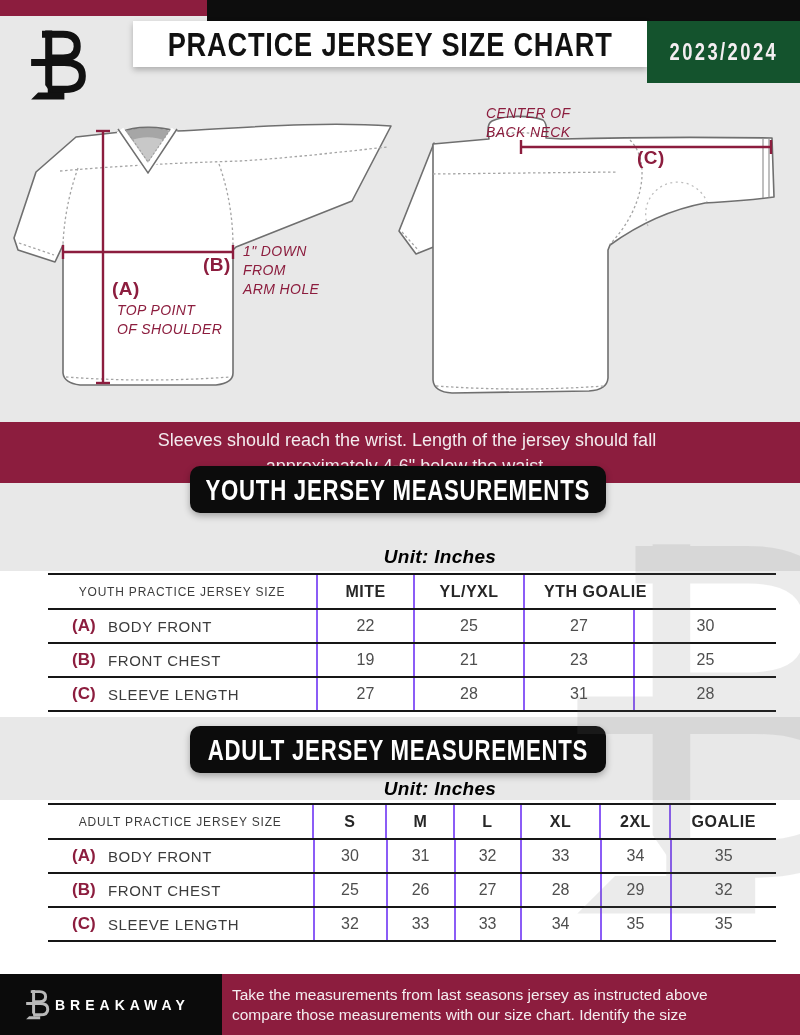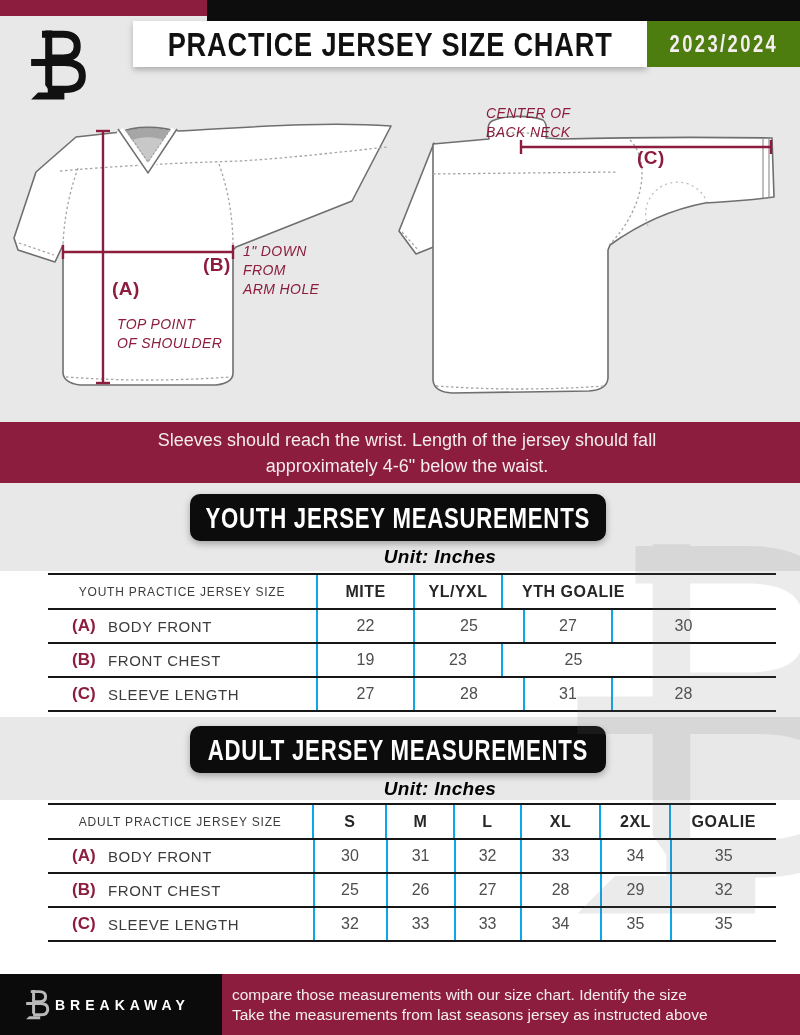--- a/index.html
+++ b/index.html
@@ -12,21 +12,21 @@
   .maroon-strip{position:absolute;left:0;top:0;width:207px;height:16px;background:#8c1d3e;}
   .black-bar{position:absolute;left:207px;top:0;width:593px;height:22px;background:#0d0d0d;}
   .title-box{
     position:absolute;left:133px;top:21px;width:514px;height:46px;background:#fff;
     box-shadow:0 3px 6px rgba(0,0,0,.25);display:flex;align-items:center;justify-content:center;z-index:4;
   }
   .title-box .t{font-weight:bold;font-size:34px;color:#111;letter-spacing:1px;}
   .cond{display:inline-block;transform:scaleX(.8);transform-origin:50% 50%;white-space:nowrap;}
   .cond74{display:inline-block;transform:scaleX(.74);transform-origin:50% 50%;white-space:nowrap;}
   .year-box{
-    position:absolute;left:647px;top:21px;width:153px;height:46px;background:#4d7c0f;
+    position:absolute;left:647px;top:21px;width:153px;height:62px;background:#14532d;
     display:flex;align-items:center;justify-content:center;z-index:4;
   }
   .year-box .t{font-weight:bold;font-size:23px;color:#f4eef1;letter-spacing:3px;}
   .logo{position:absolute;z-index:5;}
   .logo-header{left:26px;top:26px;width:64px;height:80px;color:#111;}
   
   .jerseys{position:absolute;left:0;top:90px;z-index:1;}
   .diag-label{position:absolute;color:#8c1d3e;z-index:2;}
   .diag-key{font-weight:bold;font-size:19px;letter-spacing:.5px;}
   .diag-cap{font-style:italic;font-size:14px;line-height:19px;letter-spacing:.4px;}
@@ -35,38 +35,38 @@
     position:absolute;left:0;top:422px;width:800px;height:61px;background:#8c1d3e;z-index:2;
     display:flex;align-items:center;justify-content:center;padding-left:7px;
   }
   .notice p{margin:0;max-width:565px;text-align:center;color:#f3ebee;font-size:18px;line-height:26px;}
   
   .heading-box{
     position:absolute;left:190px;width:416px;height:47px;background:#0c0c0c;border-radius:10px;
     display:flex;align-items:center;justify-content:center;box-shadow:0 3px 7px rgba(0,0,0,.3);z-index:2;
   }
   .heading-box .t{color:#fff;font-weight:bold;font-size:30px;letter-spacing:1px;}
-  .hb-youth{top:494px;} .hb-adult{top:726px;text-align:right;}
+  .hb-youth{top:466px;} .hb-adult{top:726px;text-align:right;}
   .unit-line{
     position:absolute;left:0;width:800px;text-align:center;z-index:2;
     font-style:italic;font-weight:bold;font-size:19px;color:#000000;letter-spacing:.3px;padding-left:40px;
   }
   .unit-youth{top:546px;} .unit-adult{top:778px;}
   
   .white-a{position:absolute;left:0;top:571px;width:800px;height:146px;background:#fff;z-index:1;}
   .white-b{position:absolute;left:0;top:800px;width:800px;height:174px;background:#fff;z-index:1;}
   
   .table{position:absolute;left:48px;width:728px;border-top:2px solid #161616;z-index:2;}
   .t-youth{top:573px;} .t-adult{top:803px;}
   .tr{display:flex;border-bottom:2px solid #161616;box-sizing:border-box;}
   .tr-head{height:35px;} .tr-data{height:34px;}
   .td{box-sizing:border-box;display:flex;align-items:center;justify-content:center;}
-  .td + .td{border-left:2px solid #0ea5e9;}
+  .td + .td{border-left:2px solid #8b5cf6;}
   .t-youth .c0{width:268px}.t-youth .c1{width:97px}.t-youth .c2{width:110px}
-  .t-youth .c3{width:88px}.t-youth .c4{width:143px}
+  .t-youth .c3{width:110px}.t-youth .c4{width:143px}
   .t-adult .c0{width:268px}.t-adult .c1{width:74px}.t-adult .c2{width:69px}.t-adult .c3{width:67px}
   .t-adult .c4{width:81px}.t-adult .c5{width:71px}.t-adult .c6{width:108px}
   .th0{font-size:12px;color:#3c3c3c;letter-spacing:.8px;}
   .th{font-weight:bold;font-size:16px;color:#262626;letter-spacing:.5px;}
   .label-cell{justify-content:flex-start;padding-left:24px;}
   .key{color:#8c1d3e;font-weight:bold;font-size:17px;width:36px;}
   .lbl{color:#3c3c3c;font-size:15px;letter-spacing:.6px;}
   .num{font-size:16px;color:#4e4e4e;}
   
   .watermark{position:absolute;left:550px;top:520px;width:342px;height:428px;color:#6f6f6f;opacity:.13;z-index:3;pointer-events:none;}
@@ -169,21 +169,21 @@
   <div class="diag-label diag-key" style="left:637px;top:147px;">(C)</div>
 
   <div class="diag-label diag-key" style="left:203px;top:254px;">(B)</div>
   <div class="diag-label diag-cap" style="left:243px;top:242px;">
     <div>1" DOWN</div>
     <div>FROM</div>
     <div>ARM HOLE</div>
   </div>
 
   <div class="diag-label diag-key" style="left:112px;top:278px;">(A)</div>
-  <div class="diag-label diag-cap" style="left:117px;top:315px;">
+  <div class="diag-label diag-cap" style="left:117px;top:301px;">
     <div>TOP POINT</div>
     <div>OF SHOULDER</div>
   </div>
 
   <div class="notice">
     <p>Sleeves should reach the wrist. Length of the jersey should fall approximately 4-6" below the waist.</p>
   </div>
 
   <div class="white-a"></div>
   <div class="white-b"></div>
@@ -209,20 +209,21 @@
       <div class="td c2 num">25</div>
       <div class="td c3 num">27</div>
       <div class="td c4 num">30</div>
     </div>
     <div class="tr tr-data">
       <div class="td c0 label-cell">
         <span class="key">(B)</span>
           <span class="lbl">FRONT CHEST</span>
       </div>
       <div class="td c1 num">19</div>
+      <div class="td c2 num">21</div>
       <div class="td c3 num">23</div>
       <div class="td c4 num">25</div>
     </div>
     <div class="tr tr-data">
       <div class="td c0 label-cell">
         <span class="key">(C)</span>
           <span class="lbl">SLEEVE LENGTH</span>
       </div>
       <div class="td c1 num">27</div>
       <div class="td c2 num">28</div>
@@ -298,17 +299,17 @@
       <g fill="none" stroke="currentColor" stroke-width="11">
         <path d="M25 13 H58 Q80 13 80 32 Q80 50 58 50 H36"></path>
         <path d="M8 57 H60 Q88 57 88 78 Q88 99 60 99 H34"></path>
       </g>
       <path d="M30 7 H41 V108 L30 92 Z" fill="currentColor"></path>
       <path d="M60 104 V115 H8 L19 104 Z" fill="currentColor"></path>
     </svg>
     <span class="brand">BREAKAWAY</span>
   </div>
   <div class="footer-maroon">
+    <div class="line">Take the measurements from last seasons jersey as instructed above</div>
     <div class="line">compare those measurements  with our size chart. Identify the size</div>
-    <div class="line">Take the measurements from last seasons jersey as instructed above</div>
   </div>
 
 </div>
 
 </body></html>

